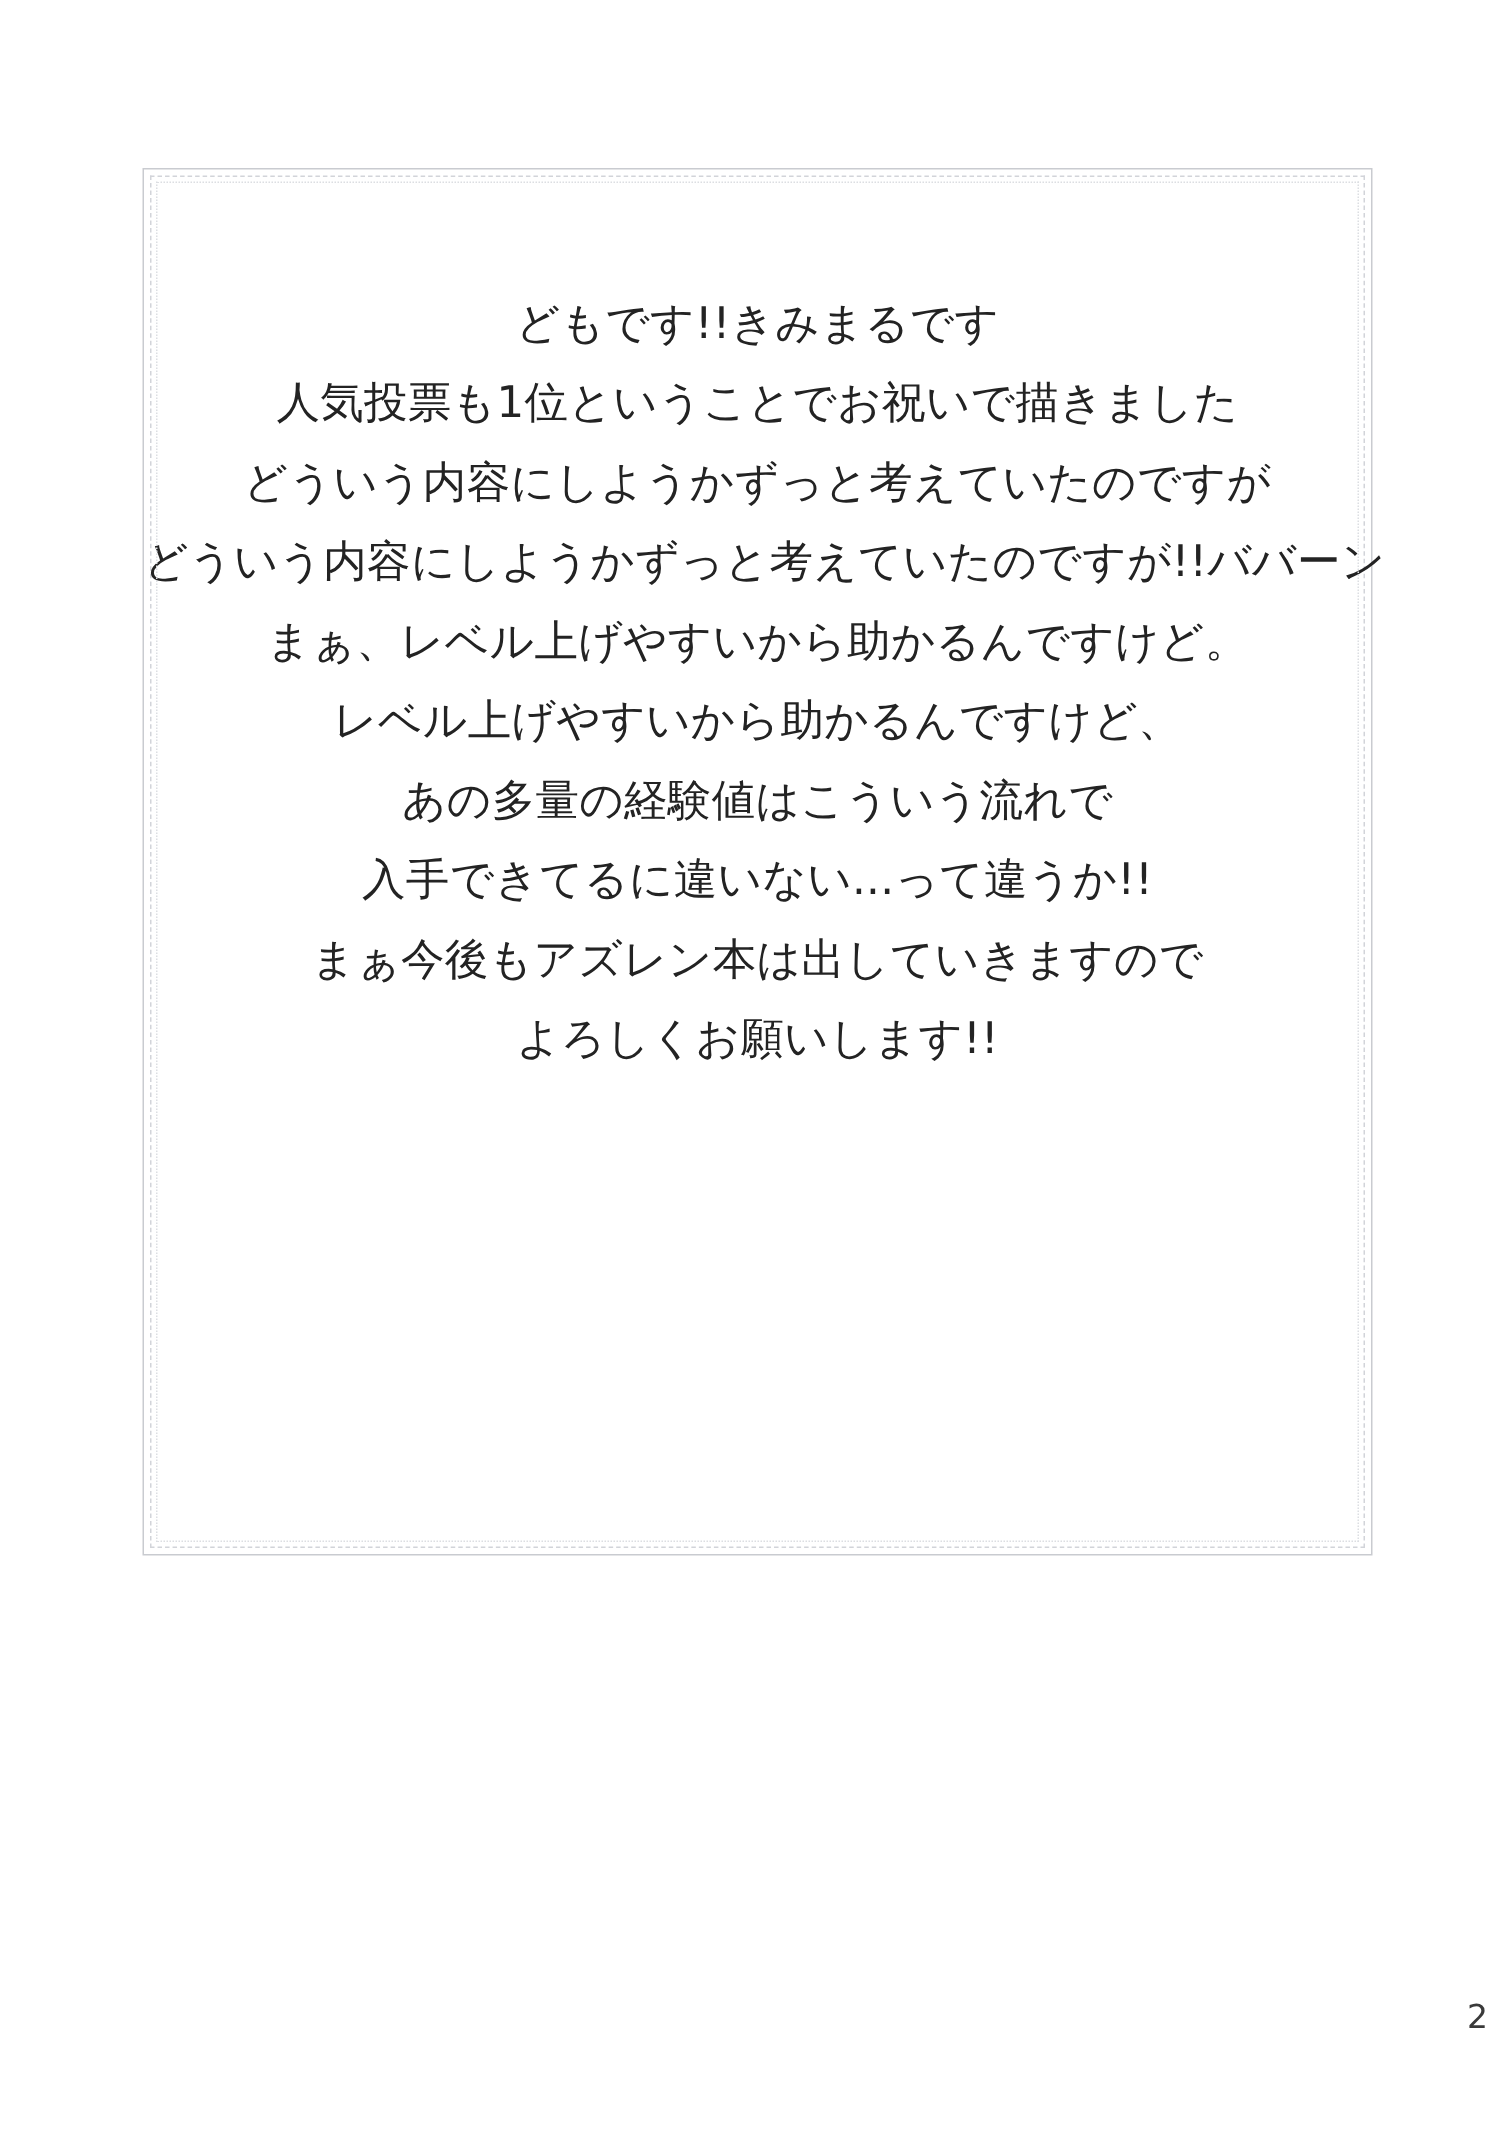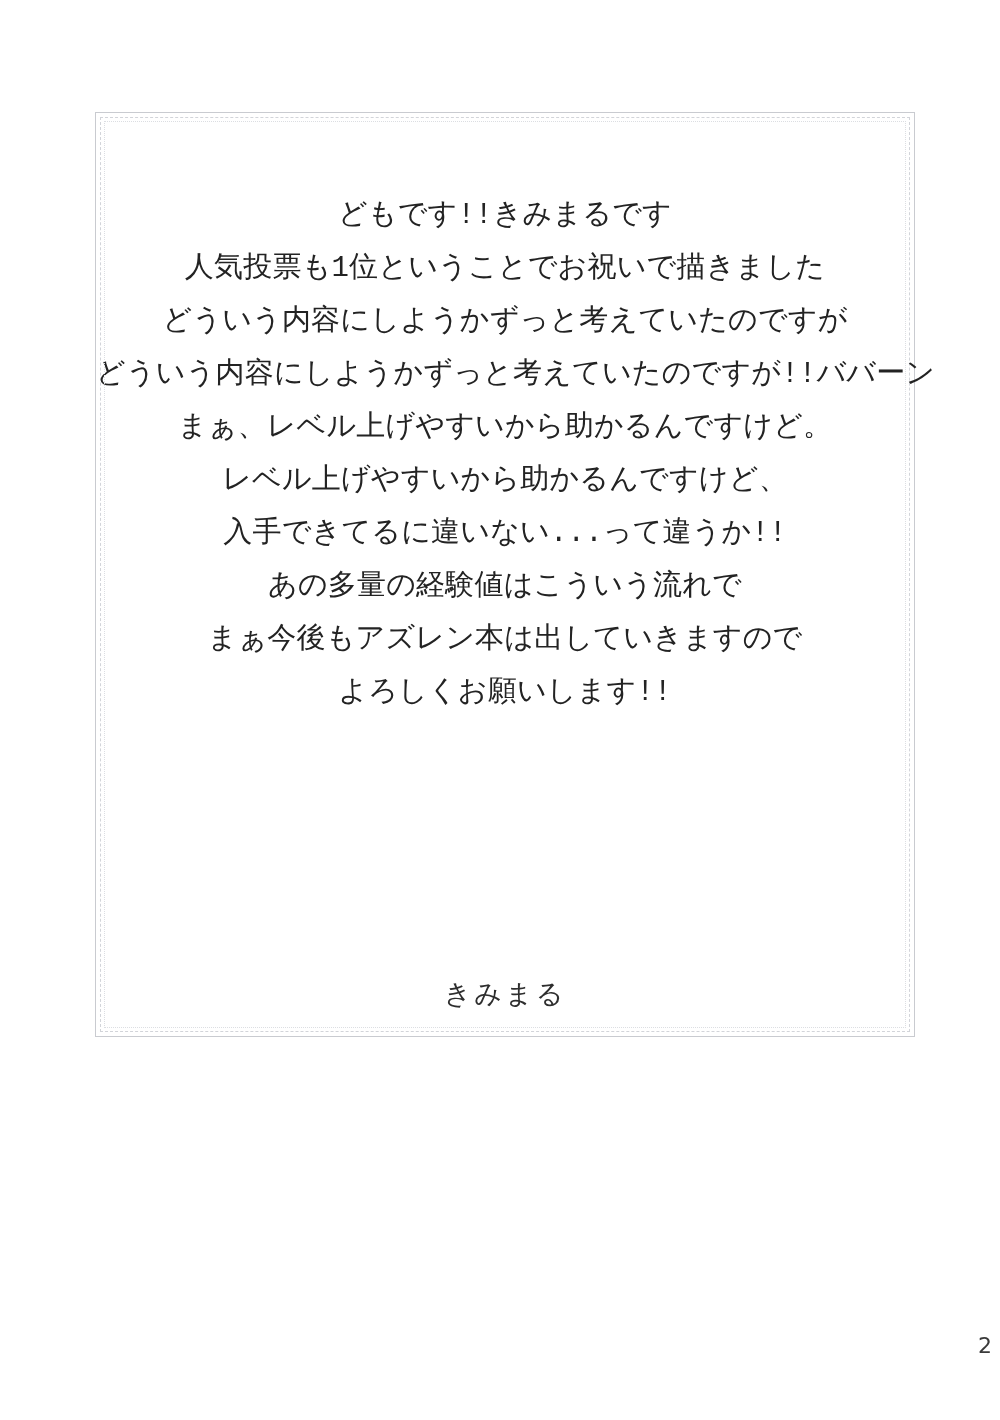--- a/index.html
+++ b/index.html
@@ -19,21 +19,20 @@
   
   .afterword-frame {
     position: absolute;
     left: 95px;
     top: 112px;
     width: 820px;
     height: 925px;
     box-sizing: border-box;
     border: 1px solid #c9cbd0;
     background: #ffffff;
-    font-family: Liberation Mono, monospace;
   }
   .afterword-frame::before {
     content: "";
     position: absolute;
     left: 4px;
     top: 4px;
     right: 4px;
     bottom: 4px;
     border: 1px dashed #d2d4d9;
     pointer-events: none;
@@ -88,21 +87,20 @@
 <body>
 
 <div class="afterword-frame">
   <div class="afterword-body">
     <div class="line">どもです!!きみまるです</div>
     <div class="line">人気投票も1位ということでお祝いで描きました</div>
     <div class="line">どういう内容にしようかずっと考えていたのですが</div>
     <div class="line">どういう内容にしようかずっと考えていたのですが!!ババーン</div>
     <div class="line">まぁ、レベル上げやすいから助かるんですけど。</div>
     <div class="line">レベル上げやすいから助かるんですけど、</div>
+    <div class="line">あの多量の経験値はこういう流れで</div>
     <div class="line">入手できてるに違いない...って違うか!!</div>
-    <div class="line">あの多量の経験値はこういう流れで</div>
     <div class="line">まぁ今後もアズレン本は出していきますので</div>
     <div class="line">よろしくお願いします!!</div>
   </div>
-  <div class="signature">きみまる</div>
 </div>
 
 <div class="page-number">2</div>
 
 </body></html>

